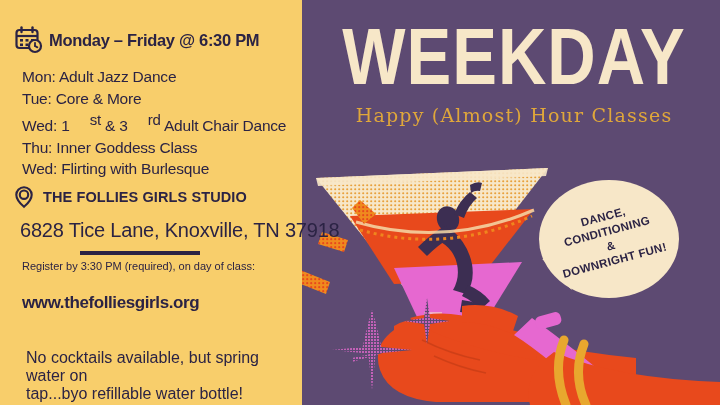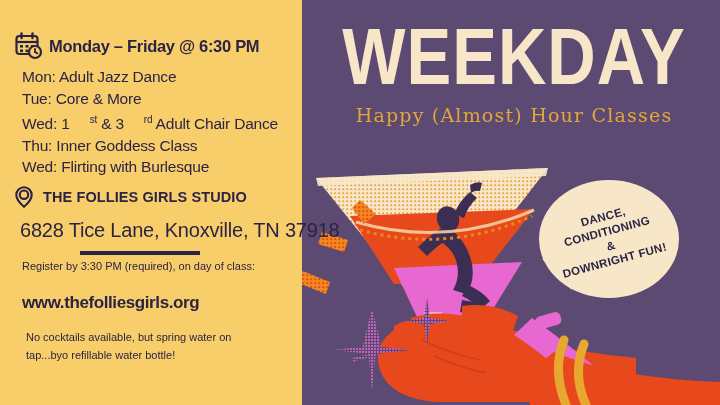--- a/index.html
+++ b/index.html
@@ -18,40 +18,40 @@
   
   .left-panel {
     position:absolute; left:0; top:0;
     width:302px; height:405px;
     background:#F8CE6B;
     z-index:5;
   }
 
   
   .hdr-row {
-    position:absolute; left:14px; top:31px;
+    position:absolute; left:14px; top:25px;
     display:flex; align-items:center; gap:5px;
   }
   .cal-icon { width:30px; height:30px; display:block; flex:none; }
   .hdr-text {
     font-size:16.5px; font-weight:bold; color:#2B2344;
     letter-spacing:-0.3px; white-space:nowrap;
   }
 
   
   .sched {
     position:absolute; left:22px; top:66px;
     width:278px;
   }
   .sched-line {
     font-size:15.5px; color:#2B2344;
     line-height:21.5px; white-space:nowrap;
     letter-spacing:-0.2px;
   }
-  .sched-line sup { font-size:10px; vertical-align:super;padding-left:20px; }
+  .sched-line sup { font-size:15px; vertical-align:super;padding-left:20px; }
 
   
   .studio-row {
     position:absolute; left:12px; top:185px;
     display:flex; align-items:center; gap:7px;
   }
   .pin-icon { width:24px; height:24px; display:block; flex:none; }
   .studio-name {
     font-size:14.5px; font-weight:bold; color:#2B2344;
     letter-spacing:0.1px; white-space:nowrap;
@@ -69,23 +69,23 @@
   .reg-note {
     position:absolute; left:22px; top:260px;
     font-size:11px; color:#2B2344; white-space:nowrap;
   }
   .url {
     position:absolute; left:22px; top:293px;
     font-size:17px; font-weight:bold; color:#2B2344;
     letter-spacing:-0.4px; white-space:nowrap;
   }
   .fineprint {
-    position:absolute; left:26px; top:328px;
+    position:absolute; left:26px; top:349px;
     width:262px;
-    font-size:11px; color:#2B2344; line-height:18px;
+    font-size:16px; color:#2B2344; line-height:18px;
   }
 
   
   .right-panel {
     position:absolute; left:302px; top:0;
     width:418px; height:405px;
     background:#5D4A72; overflow:hidden;
   }
   .headline {
     position:absolute; left:22px; top:16px;

